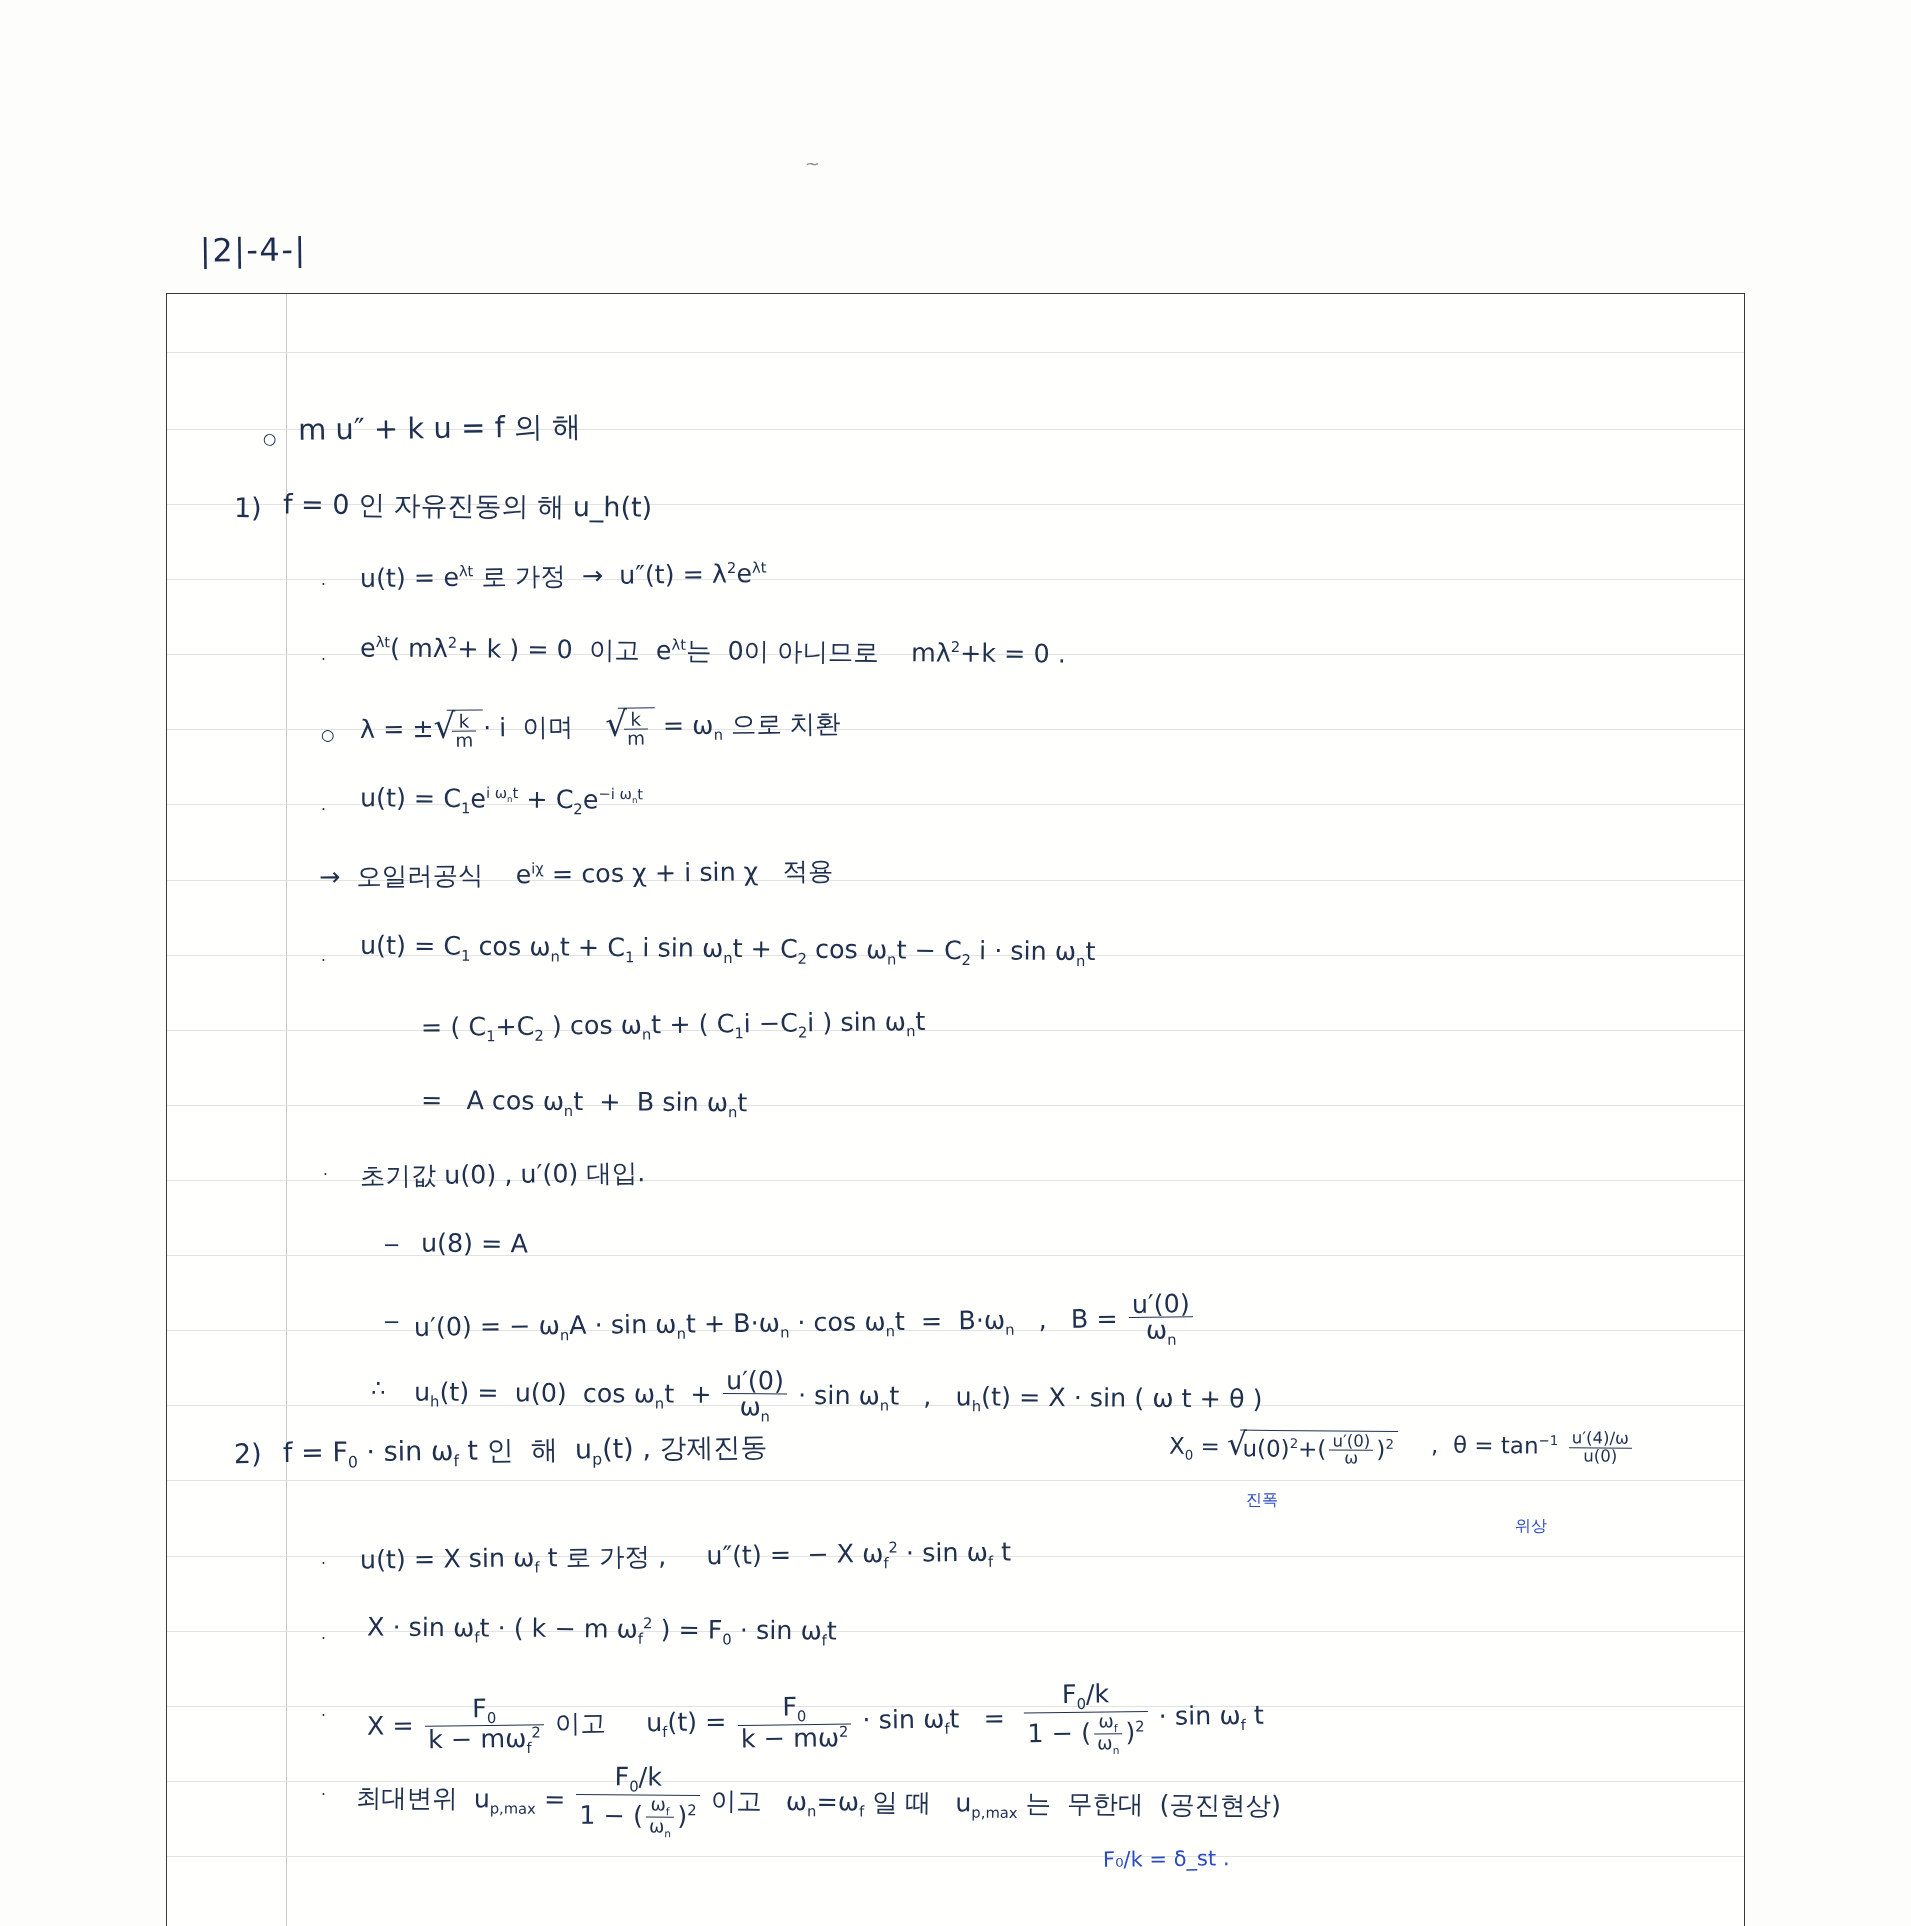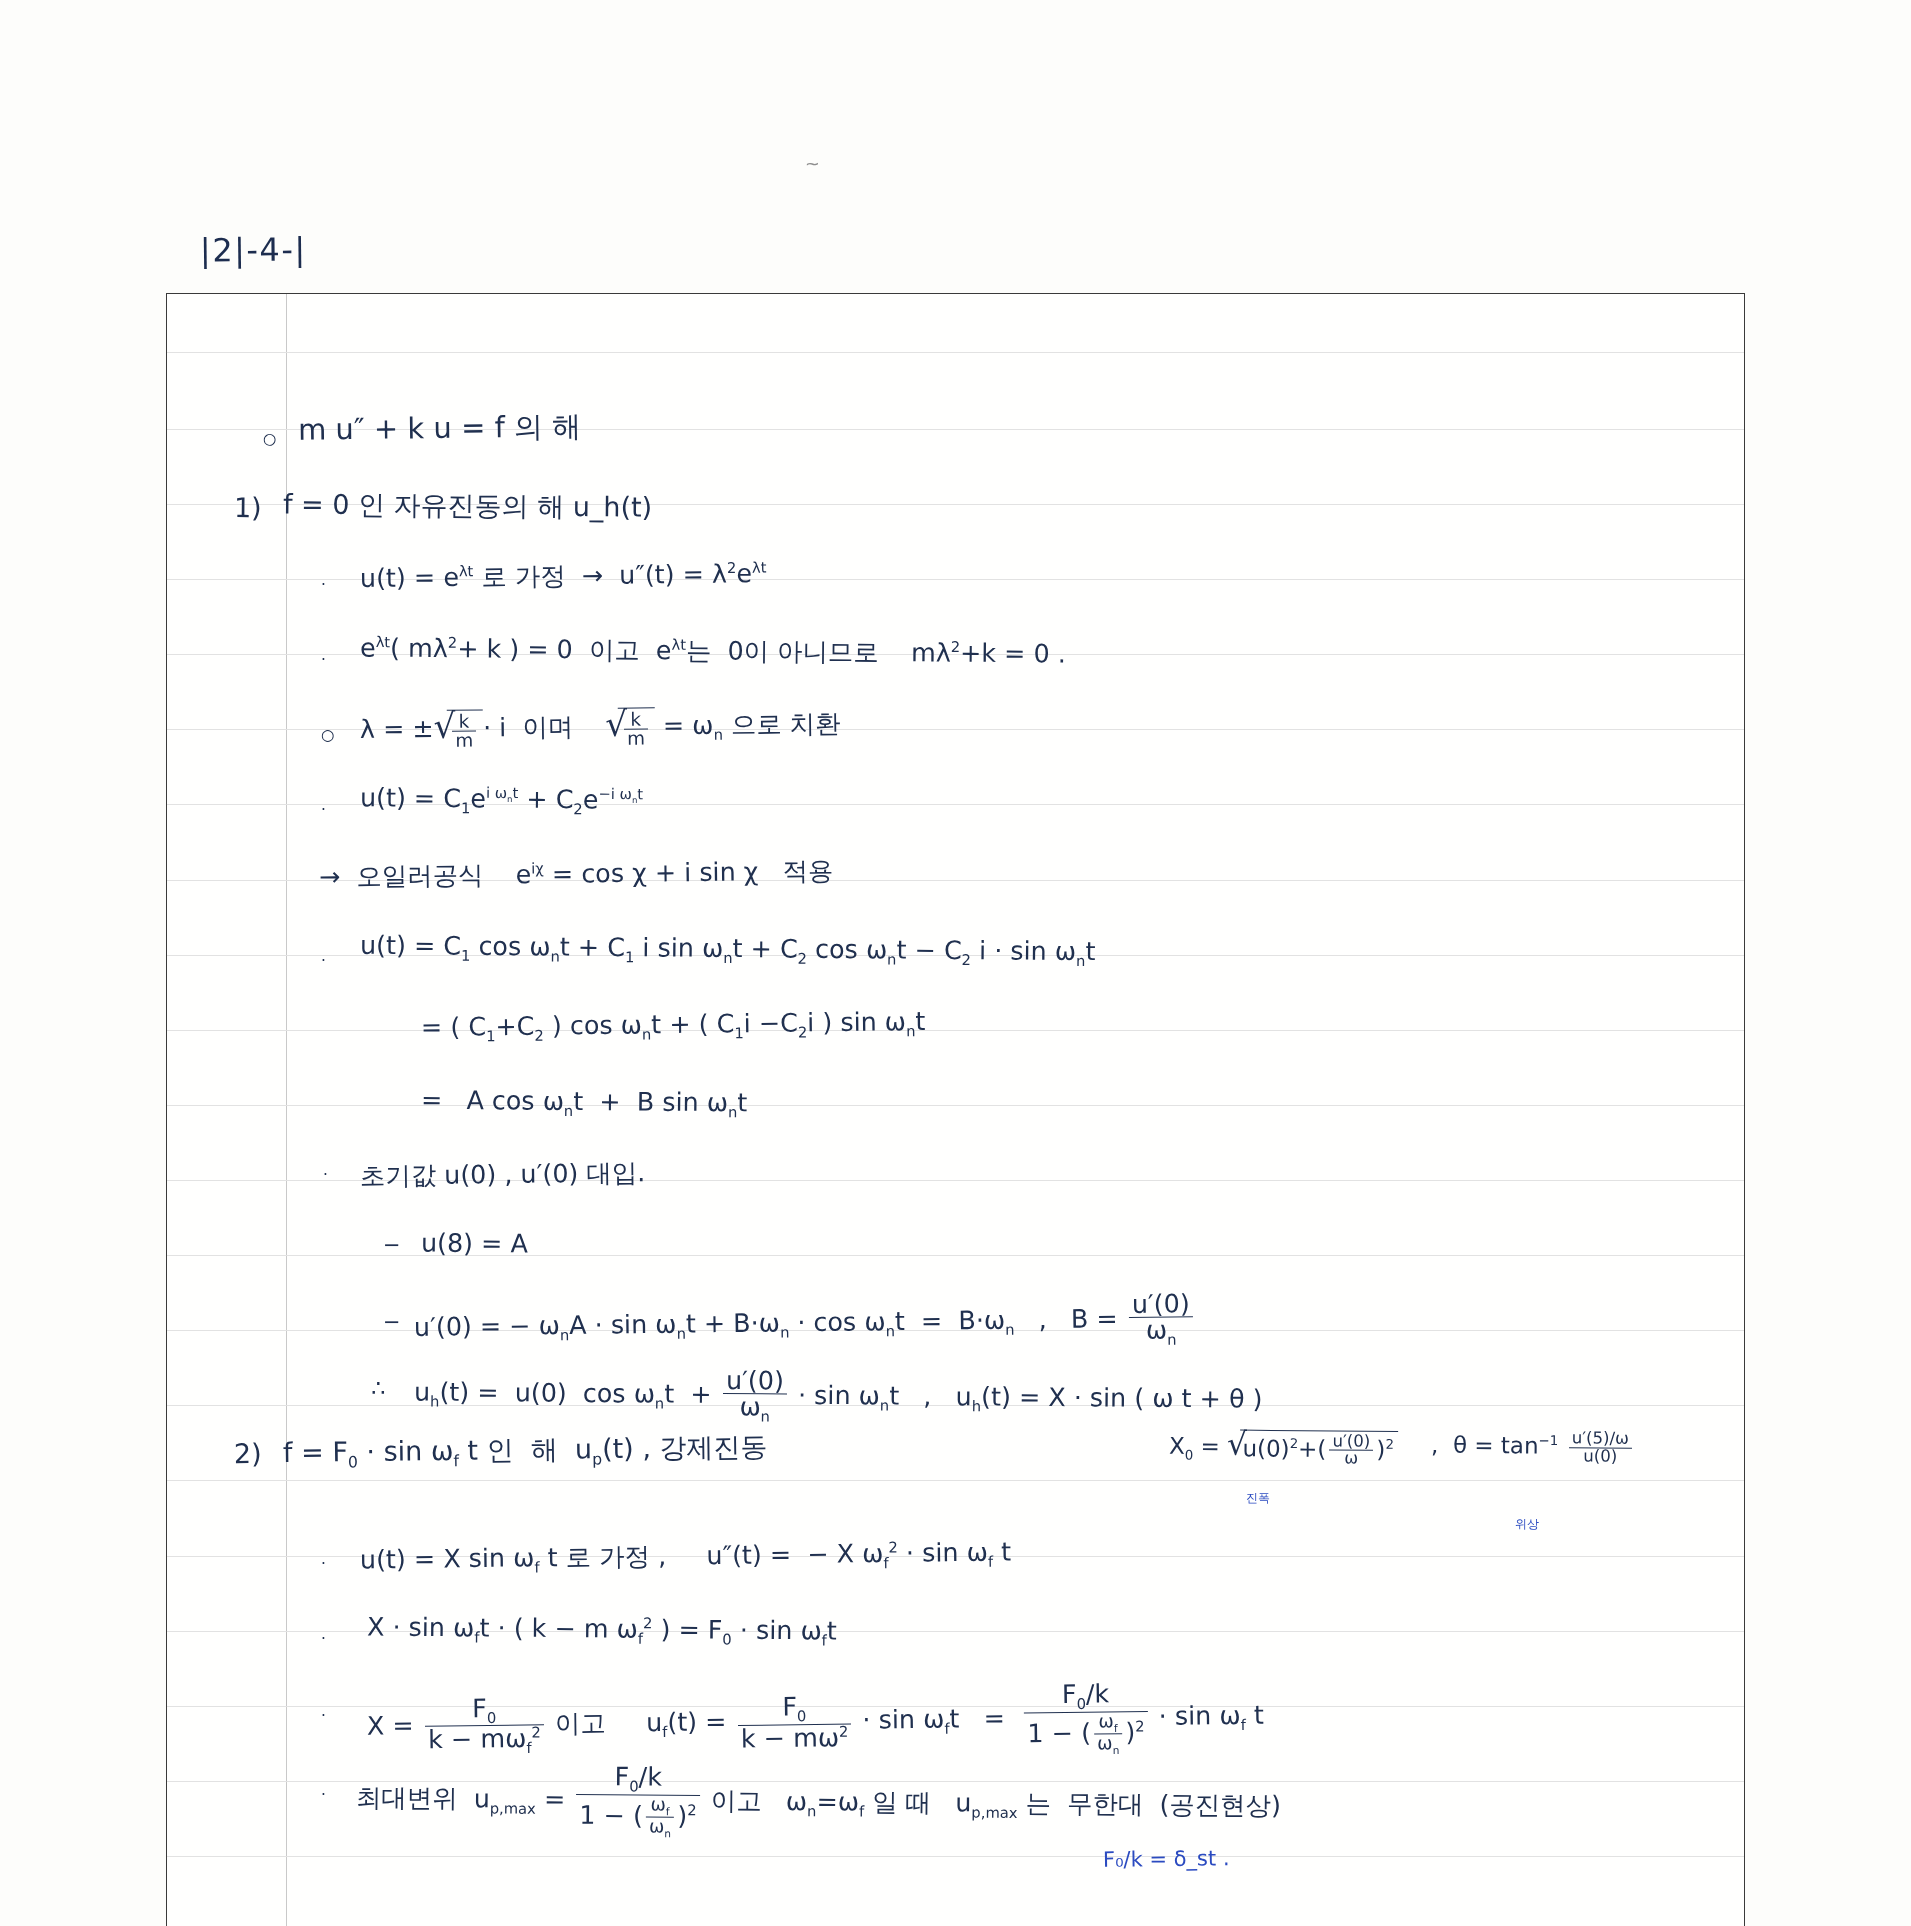--- a/index.html
+++ b/index.html
@@ -101,21 +101,21 @@
     font-family: "DejaVu Sans", sans-serif;
     white-space: nowrap;
     line-height: 1.05;
   }
   .hw.blue { color: #2b4bc0; }
   .s76 { font-size: 29px; }
   .s70 { font-size: 27px; }
   .s66 { font-size: 25.4px; }
   .s60 { font-size: 23px; }
   .s54 { font-size: 21px; }
-  .s42 { font-size: 12px; }
+  .s42 { font-size: 16px; }
 
   .sk1 { transform: rotate(-0.7deg); }
   .sk2 { transform: rotate(0.5deg); }
 
   
   .frac {
     display: inline-block;
     vertical-align: middle;
     text-align: center;
     line-height: 1.0;
@@ -254,21 +254,21 @@
       <span class="hw s70 sk1" style="left:116px; top:1142px;">
         f = F<sub>0</sub> · sin ω<sub>f</sub> t 인 &nbsp;해 &nbsp;u<sub>p</sub>(t) , 강제진동
       </span>
 
       <span class="hw s60 sk2" style="left:1002px; top:1136px;">
         X<sub>0</sub> = <span class="rad"><span class="inner">u(0)<sup>2</sup>+(<span class="frac small"><span class="num">u′(0)</span><span class="den">ω</span></span>)<sup>2</sup></span></span>
       </span>
       <span class="hw s42 blue" style="left:1079px; top:1198px;">진폭</span>
 
       <span class="hw s60 sk2" style="left:1264px; top:1136px;">
-        , &nbsp;θ = tan<sup>−1</sup> <span class="frac small"><span class="num">u′(5)/ω</span><span class="den">u(0)</span></span>
+        , &nbsp;θ = tan<sup>−1</sup> <span class="frac small"><span class="num">u′(4)/ω</span><span class="den">u(0)</span></span>
       </span>
       <span class="hw s42 blue" style="left:1348px; top:1224px;">위상</span>
 
       <span class="hw bulletdot" style="left:154px; top:1262px;">·</span>
       <span class="hw s66 sk1" style="left:193px; top:1248px;">
         u(t) = X sin ω<sub>f</sub> t 로 가정 , &nbsp;&nbsp;&nbsp; u″(t) = &nbsp;− X ω<sub>f</sub><sup>2</sup> · sin ω<sub>f</sub> t
       </span>
 
       <span class="hw bulletdot" style="left:154px; top:1337px;">·</span>
       <span class="hw s66 sk2" style="left:200px; top:1321px;">

